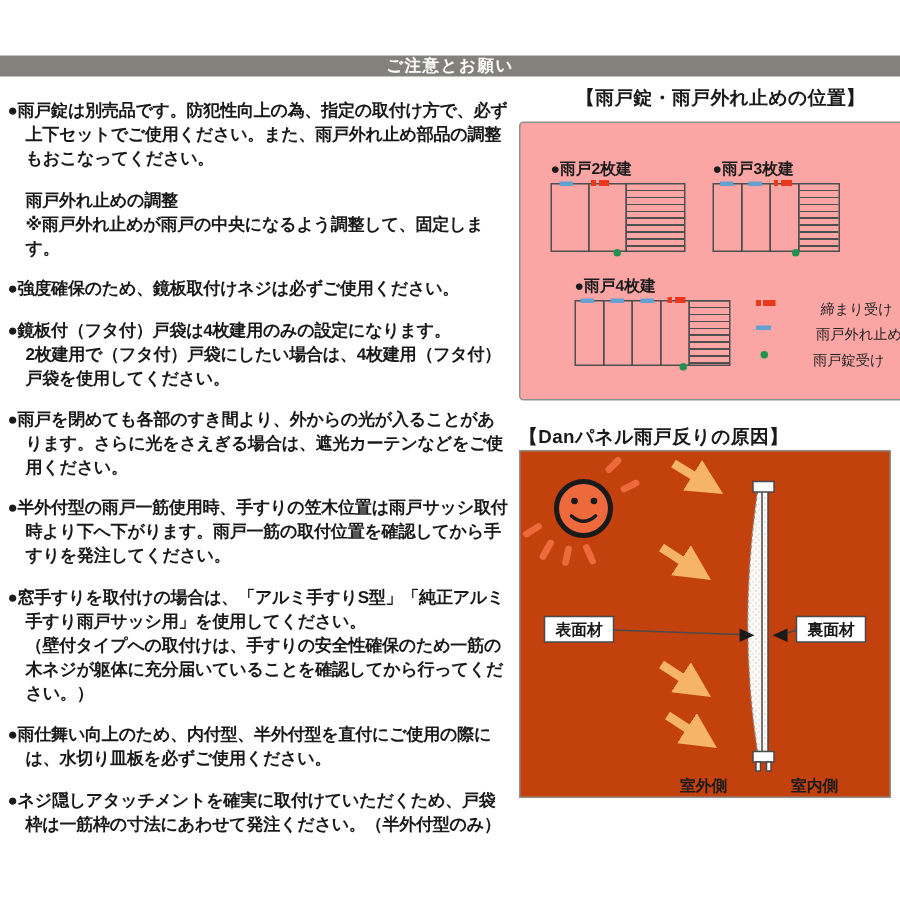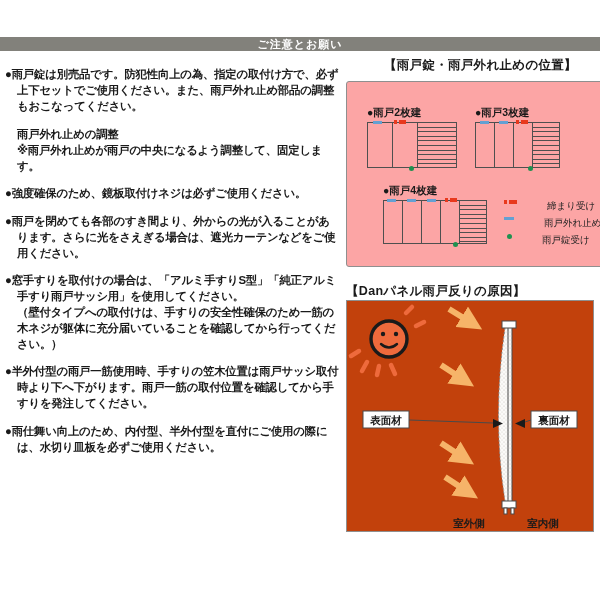--- a/index.html
+++ b/index.html
@@ -73,25 +73,28 @@
 
 <div class="page">
 
   <div class="header-bar">ご注意とお願い</div>
 
   <div class="left-col">
     <p class="note">●雨戸錠は別売品です。防犯性向上の為、指定の取付け方で、必ず上下セットでご使用ください。また、雨戸外れ止め部品の調整もおこなってください。</p>
     <p class="note no-bullet mt">雨戸外れ止めの調整
 ※雨戸外れ止めが雨戸の中央になるよう調整して、固定します。</p>
     <p class="note mt">●強度確保のため、鏡板取付けネジは必ずご使用ください。</p>
+    <p class="note">●鏡板付（フタ付）戸袋は4枚建用のみの設定になります。
+2枚建用で（フタ付）戸袋にしたい場合は、4枚建用（フタ付）戸袋を使用してください。</p>
     <p class="note">●雨戸を閉めても各部のすき間より、外からの光が入ることがあります。さらに光をさえぎる場合は、遮光カーテンなどをご使用ください。</p>
+    <p class="note">●半外付型の雨戸一筋使用時、手すりの笠木位置は雨戸サッシ取付時より下へ下がります。雨戸一筋の取付位置を確認してから手すりを発注してください。</p>
     <p class="note">●窓手すりを取付けの場合は、「アルミ手すりS型」「純正アルミ手すり雨戸サッシ用」を使用してください。
 （壁付タイプへの取付けは、手すりの安全性確保のため一筋の木ネジが躯体に充分届いていることを確認してから行ってください。）</p>
-    <p class="note">●半外付型の雨戸一筋使用時、手すりの笠木位置は雨戸サッシ取付時より下へ下がります。雨戸一筋の取付位置を確認してから手すりを発注してください。</p>
     <p class="note">●雨仕舞い向上のため、内付型、半外付型を直付にご使用の際には、水切り皿板を必ずご使用ください。</p>
+    <p class="note">●ネジ隠しアタッチメントを確実に取付けていただくため、戸袋枠は一筋枠の寸法にあわせて発注ください。（半外付型のみ）</p>
 
   </div>
 
   <div class="right-col">
 
     <div class="section-title" style="top:0;margin-left:38px;">【雨戸錠・雨戸外れ止めの位置】</div>
 
     <div class="box1">
 
       <div class="shutter" style="left:20px; top:24px;">

